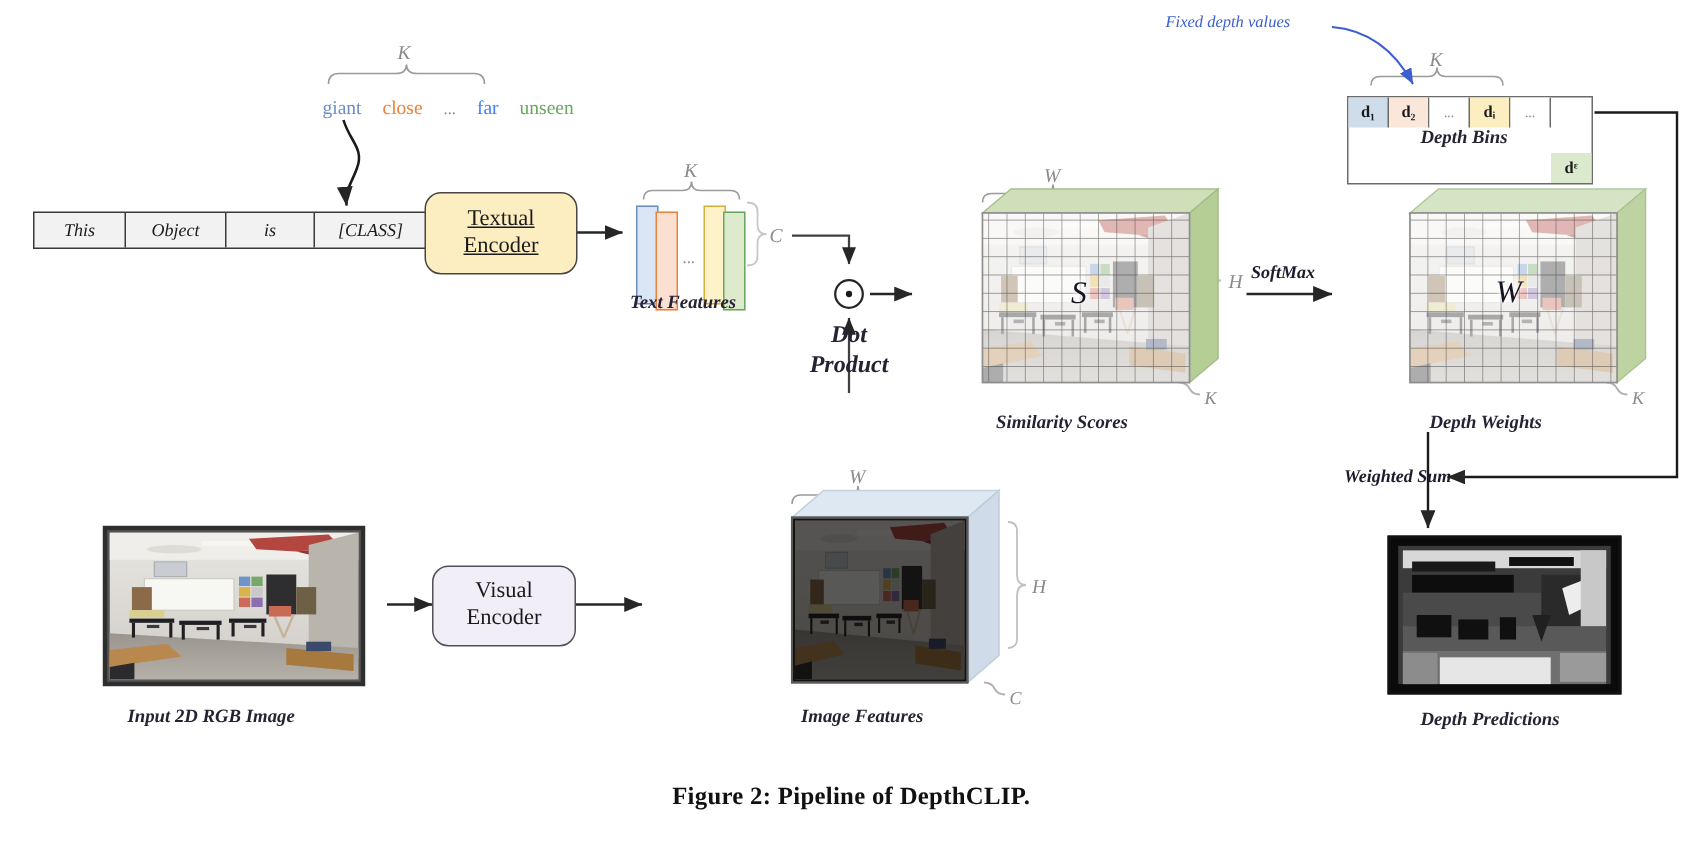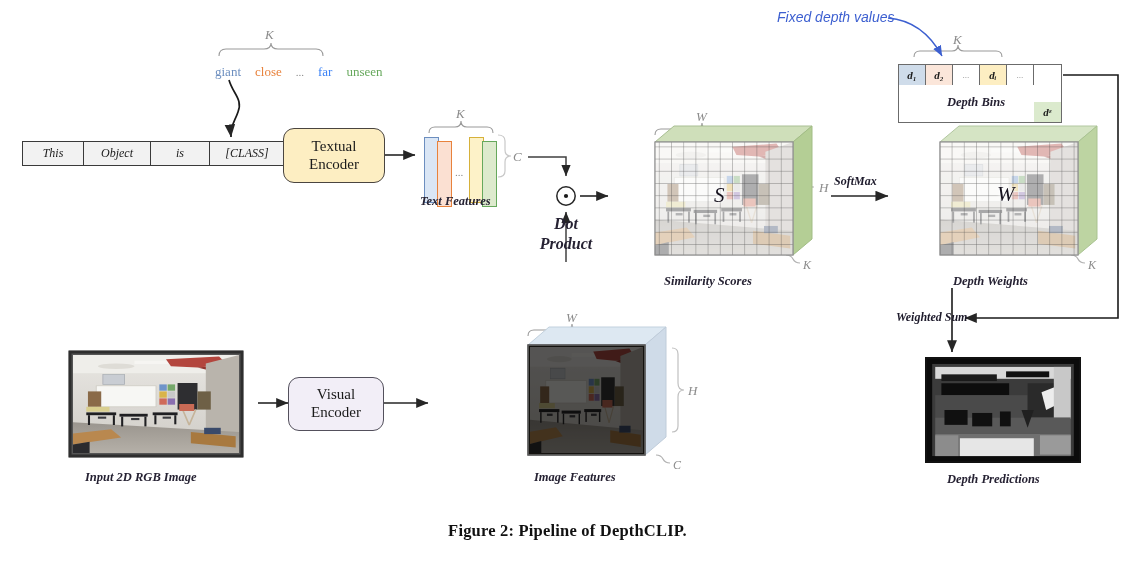--- a/index.html
+++ b/index.html
@@ -33,30 +33,30 @@
   
   .cw{font-family:"Liberation Serif",serif;font-size:13px;white-space:nowrap;}
 
   
   .fbar{position:absolute;border:1.1px solid;box-sizing:border-box;}
 
   
   .bins{display:flex;border:1.3px solid #6b6b6b;background:#fff;}
   .bins .bin{border-right:1.1px solid #6b6b6b;width:27px;height:20px;
       display:flex;align-items:center;justify-content:center;
-      font-family:"Liberation Serif",serif;font-style:italic;font-weight:bold;
+      font-family:"Liberation Serif",serif;font-weight:bold;
       font-size:11px;color:#1a1a1a;box-sizing:border-box;}
   .bins .bin:last-child{border-right:none;margin-top:37px;}
 
   .caption{position:absolute;width:100%;text-align:center;
       font-family:"Liberation Serif",serif;font-weight:bold;font-size:16.5px;
       color:#111;letter-spacing:.2px;}
 
-  .fixedlbl{font-family:Liberation Sans, sans-serif;font-style:italic;
-      font-size:14px;color:#3c5fd0;white-space:nowrap;}
+  .fixedlbl{font-family:Liberation Serif, serif;font-style:italic;
+      font-size:11px;color:#3c5fd0;white-space:nowrap;}
   .arrowlbl{font-family:"Liberation Serif",serif;font-style:italic;font-weight:bold;
       font-size:12px;color:#1d1a2b;white-space:nowrap;}
   .cubeletter{position:absolute;font-family:"Liberation Serif",serif;font-style:italic;
       font-size:21px;color:#17131f;text-shadow:0 0 3px #fff,0 0 5px #fff;}
 </style>
 </head>
 <body>
 
 <div id="fig">
 
@@ -293,21 +293,21 @@
     <span class="cw" style="color:#66a85c">unseen</span>
   </div>
 
   <div class="abs prompt" style="left:22px;top:141px;">
     <div class="cell" style="width:48px">This</div>
     <div class="cell" style="width:54px">Object</div>
     <div class="cell" style="width:46px">is</div>
     <div class="cell" style="width:62px">[CLASS]</div>
   </div>
 
-  <div class="abs enc enc-text" style="left:283px;top:128px;width:100px;height:53px;">
+  <div class="abs enc enc-text" style="left:283px;top:128px;width:100px;height:53px;text-decoration:underline;">
     <span>Textual</span>
     <span>Encoder</span>
   </div>
 
   <div class="abs" style="left:424px;top:135px;width:80px;height:70px;">
     <div class="fbar" style="left:0px;top:2px;width:15px;height:66px;background:#dae6f5;border-color:#6c8ebf;"></div>
     <div class="fbar" style="left:13px;top:6px;width:15px;height:66px;background:#fbe0d2;border-color:#e8823c;"></div>
     <div class="abs" style="left:31px;top:31px;font-size:11px;color:#8a8a8a;">...</div>
     <div class="fbar" style="left:45px;top:2px;width:15px;height:66px;background:#fdf2c8;border-color:#d6b13a;"></div>
     <div class="fbar" style="left:58px;top:6px;width:15px;height:66px;background:#ddeacd;border-color:#66a85c;"></div>
@@ -338,21 +338,21 @@
 
   <div class="abs mathlbl" style="left:953px;top:32px;">K</div>
   <div class="abs bins" style="left:898px;top:64px;">
     <div class="bin" style="background:#cfdcea">d₁</div>
     <div class="bin" style="background:#fbe6da">d₂</div>
     <div class="bin" style="background:#ffffff;font-weight:normal;font-size:9px;color:#8a8a8a">...</div>
     <div class="bin" style="background:#fdeec2">dᵢ</div>
     <div class="bin" style="background:#ffffff;font-weight:normal;font-size:9px;color:#8a8a8a">...</div>
     <div class="bin" style="background:#dbeacd">dᵋ</div>
   </div>
-  <div class="abs lbl" style="left:947px;top:95px;">Depth Bins</div>
+  <div class="abs lbl" style="left:947px;top:84px;">Depth Bins</div>
 
   <div class="abs arrowlbl" style="left:896px;top:310px;">Weighted Sum</div>
 
   <div class="abs lbl" style="left:947px;top:472px;">Depth Predictions</div>
 
   <div class="abs enc enc-vis" style="left:288px;top:377px;width:94px;height:52px;">
     <span>Visual</span>
     <span>Encoder</span>
   </div>
 

